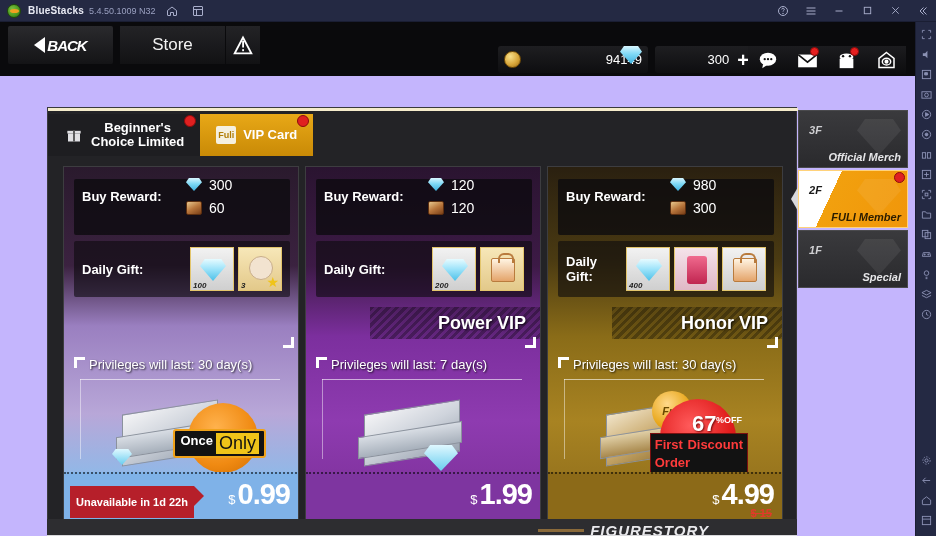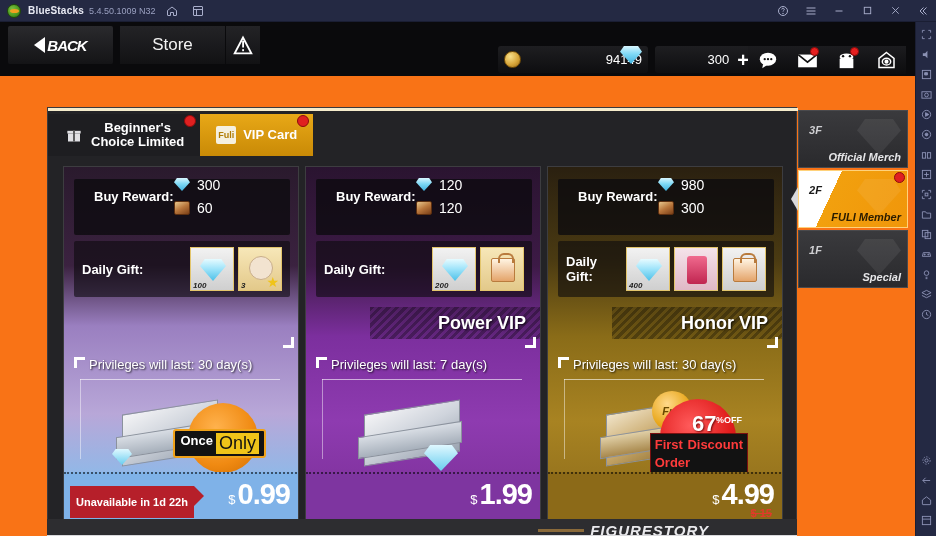--- a/index.html
+++ b/index.html
@@ -43,21 +43,21 @@
   }
   .rail-icon {
     width: 16px; height: 16px; margin-bottom: 4px; color: #8b91b4;
     display: flex; align-items: center; justify-content: center; font-size: 10px;
   }
   .rail-bottom { margin-top: auto; padding-bottom: 4px; display: flex; flex-direction: column; align-items: center; }
 
   
   .game {
     position: absolute; left: 0; top: 22px; width: 915px; height: 514px;
-    background: #f97316; overflow: hidden;
+    background: #c4b5fd; overflow: hidden;
   }
 
   
   .ghead { position: absolute; left: 0; top: 0; width: 915px; height: 54px; background: #0a0a0c; }
   .backbtn {
     position: absolute; left: 8px; top: 4px; width: 105px; height: 38px;
     background: linear-gradient(180deg,#2a2a2d 0%, #141416 100%);
     border-radius: 2px; display: flex; align-items: center; justify-content: center; gap: 2px;
   }
   .back-arrow {
@@ -114,21 +114,21 @@
   .tab-icon { width: 20px; height: 18px; display: flex; align-items: center; justify-content: center; color: #fff; }
   .tab.active .tab-icon { background: #f5f0e0; color: #b07c05; border-radius: 2px; font-size: 9px; font-weight: bold; }
 
   .cards { position: absolute; left: 15px; top: 58px; width: 722px; height: 355px; display: flex; gap: 6px; }
   .card { position: relative; width: 236px; height: 355px; overflow: hidden; border: 1px solid #3d3d40; }
   .card.c1 { background: linear-gradient(180deg,#2a1a2d 0%, #3b2240 28%, #9a7fc0 45%, #b8a7d8 70%, #8fb9e8 88%, #7fb0e6 100%); }
   .card.c2 { background: linear-gradient(180deg,#2a1430 0%, #3d1a46 28%, #7c2f9e 48%, #8e3bb0 72%, #7a2f96 100%); }
   .card.c3 { background: linear-gradient(180deg,#2a2010 0%, #4a3a12 26%, #8a6c18 48%, #a88322 72%, #8b6a1a 100%); }
 
   .rewardbox { position: absolute; left: 10px; top: 12px; width: 216px; height: 56px;
-               background: rgba(12,10,14,.78); border-radius: 2px; padding: 6px 20px; }
+               background: rgba(12,10,14,.78); border-radius: 2px; padding: 6px 8px; }
   .rowr { display: flex; align-items: center; height: 22px; }
   .rlabel { color: #fff; font-size: 13px; font-weight: bold; }
   .ritems { margin-left: auto; display: flex; flex-direction: column; gap: 1px; }
   .ritem { display: flex; align-items: center; gap: 7px; height: 22px; width: 96px; }
   .ramt { color: #fff; font-size: 14px; }
   .gem {
     width: 16px; height: 13px;
     background: linear-gradient(180deg,#d8f6ff 0%, #7fd9f5 45%, #3fb2e0 100%);
     clip-path: polygon(18% 0%, 82% 0%, 100% 32%, 50% 100%, 0% 32%);
   }

